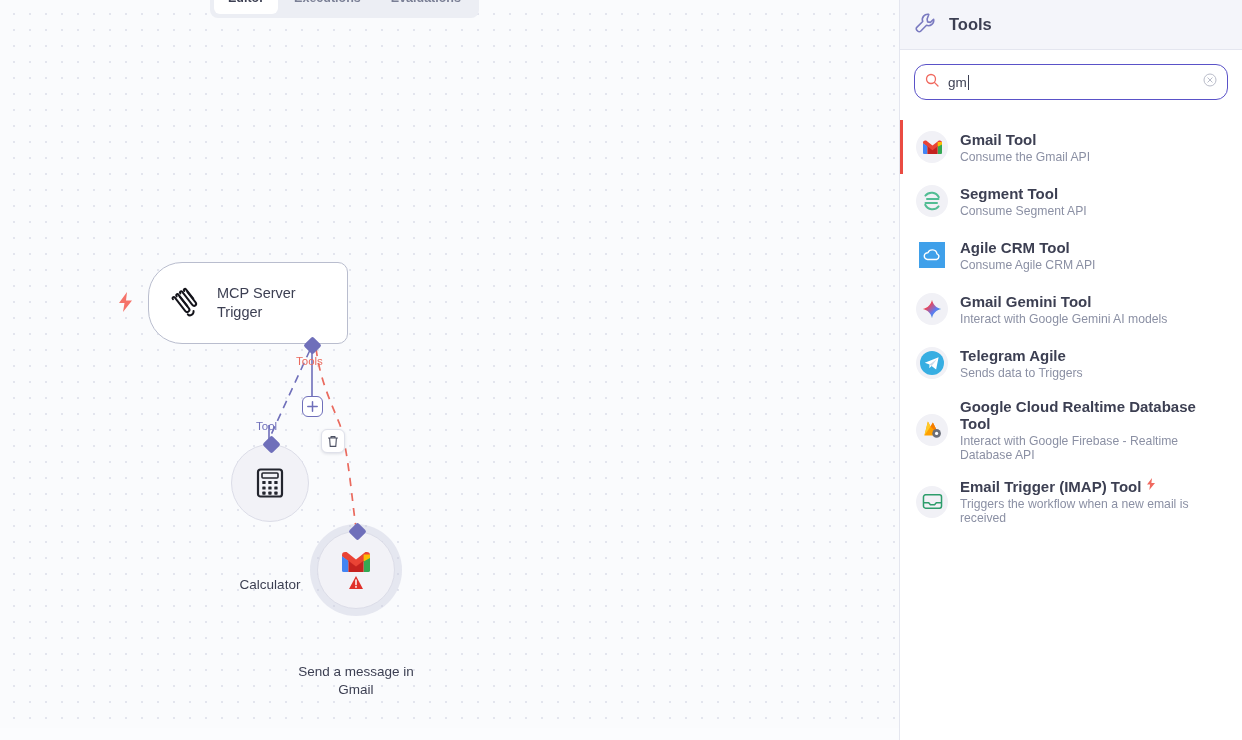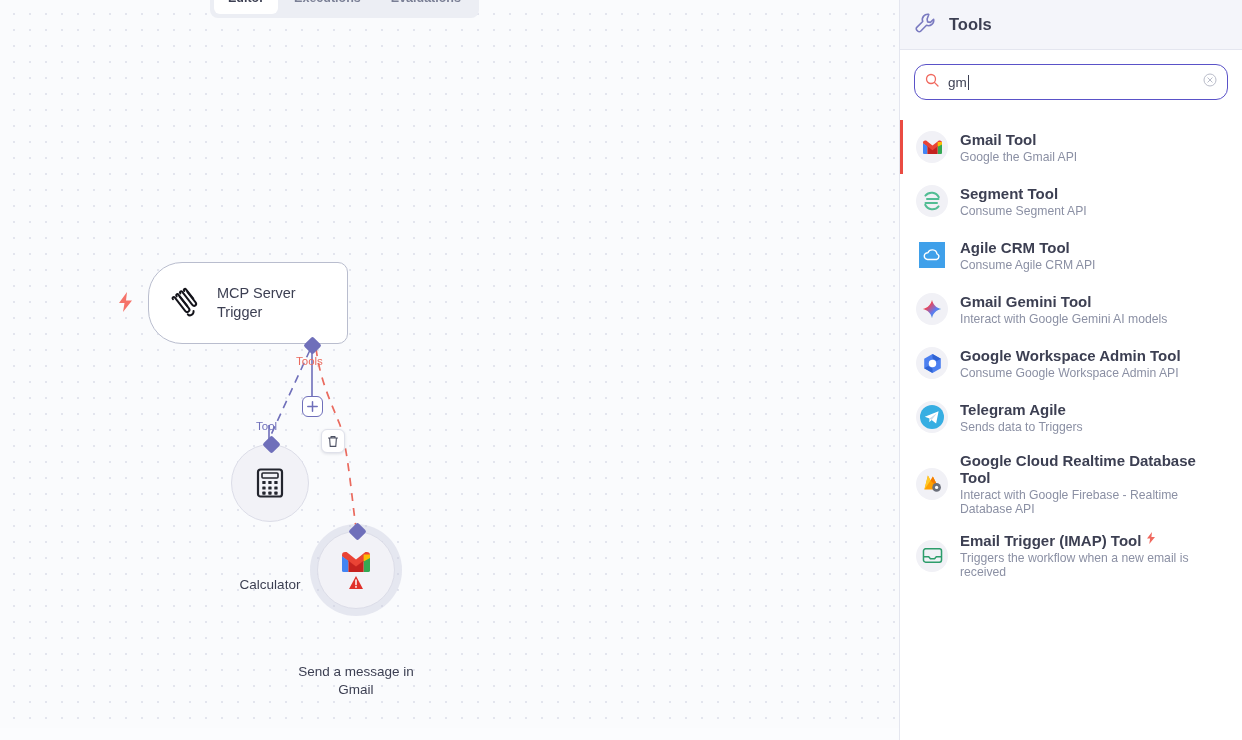--- a/index.html
+++ b/index.html
@@ -311,21 +311,21 @@
             <path d="M0 4.2 L0 18.5 A1.6 1.6 0 0 0 1.6 20.1 L6.4 20.1 L6.4 8.8 Z" fill="#4285f4"></path>
             <path d="M28 4.2 L28 18.5 A1.6 1.6 0 0 1 26.4 20.1 L21.6 20.1 L21.6 8.8 Z" fill="#34a853"></path>
             <path d="M21.6 2.4 L28 2.4 L28 6 L21.6 9.4 Z" fill="#fbbc04"></path>
             <path d="M6.4 8.8 L14 14.6 L21.6 8.8 L21.6 20.1 L6.4 20.1 Z" fill="#c5221f"></path>
           </svg>
         </span>
         <span class="tool-txt">
           <span class="tool-name">
             <span>Gmail Tool</span>
           </span>
-          <span class="tool-desc">Google the Gmail API</span>
+          <span class="tool-desc">Consume the Gmail API</span>
         </span>
       </div>
 
       <div class="tool-row">
         <span class="tool-ico">
           <svg width="20" height="20" viewBox="0 0 20 20">
             <path d="M16.8 6.2 A8 8 0 0 0 3.4 4.6" fill="none" stroke="#52bd94" stroke-width="2" stroke-linecap="round"></path>
             <path d="M3.2 13.8 A8 8 0 0 0 16.6 15.4" fill="none" stroke="#52bd94" stroke-width="2" stroke-linecap="round"></path>
             <path d="M5 8 H16.5 M3.5 11.9 H15" stroke="#52bd94" stroke-width="2" stroke-linecap="round"></path>
           </svg>
@@ -370,36 +370,20 @@
           </svg>
         </span>
         <span class="tool-txt">
           <span class="tool-name">
             <span>Gmail Gemini Tool</span>
           </span>
           <span class="tool-desc">Interact with Google Gemini AI models</span>
         </span>
       </div>
 
-      <div class="tool-row">
-        <span class="tool-ico">
-          <svg width="21" height="21" viewBox="0 0 22 22">
-            <path d="M11 1 L19.7 6 L19.7 16 L11 21 L2.3 16 L2.3 6 Z" fill="#4d80f0"></path>
-            <path d="M11 1 L19.7 6 L15.5 8.4 L11 5.8 Z" fill="#2f63d4"></path>
-            <path d="M2.3 16 L11 21 L11 16.2 L6.5 13.6 Z" fill="#2f63d4"></path>
-            <circle cx="11" cy="11" r="3.9" fill="#ffffff"></circle>
-          </svg>
-        </span>
-        <span class="tool-txt">
-          <span class="tool-name">
-            <span>Google Workspace Admin Tool</span>
-          </span>
-          <span class="tool-desc">Consume Google Workspace Admin API</span>
-        </span>
-      </div>
 
       <div class="tool-row">
         <span class="tool-ico">
           <svg width="26" height="26" viewBox="0 0 26 26">
             <circle cx="13" cy="13" r="12" fill="#37aee2"></circle>
             <path d="M5.8 12.8 L19.6 7.2 L17.1 19.6 L12.6 16.1 L10.3 18.3 L10.5 14.6 Z" fill="#ffffff"></path>
             <path d="M10.5 14.6 L17.9 9.3 L12.6 16.1 Z" fill="#c8daea"></path>
           </svg>
         </span>
         <span class="tool-txt">

